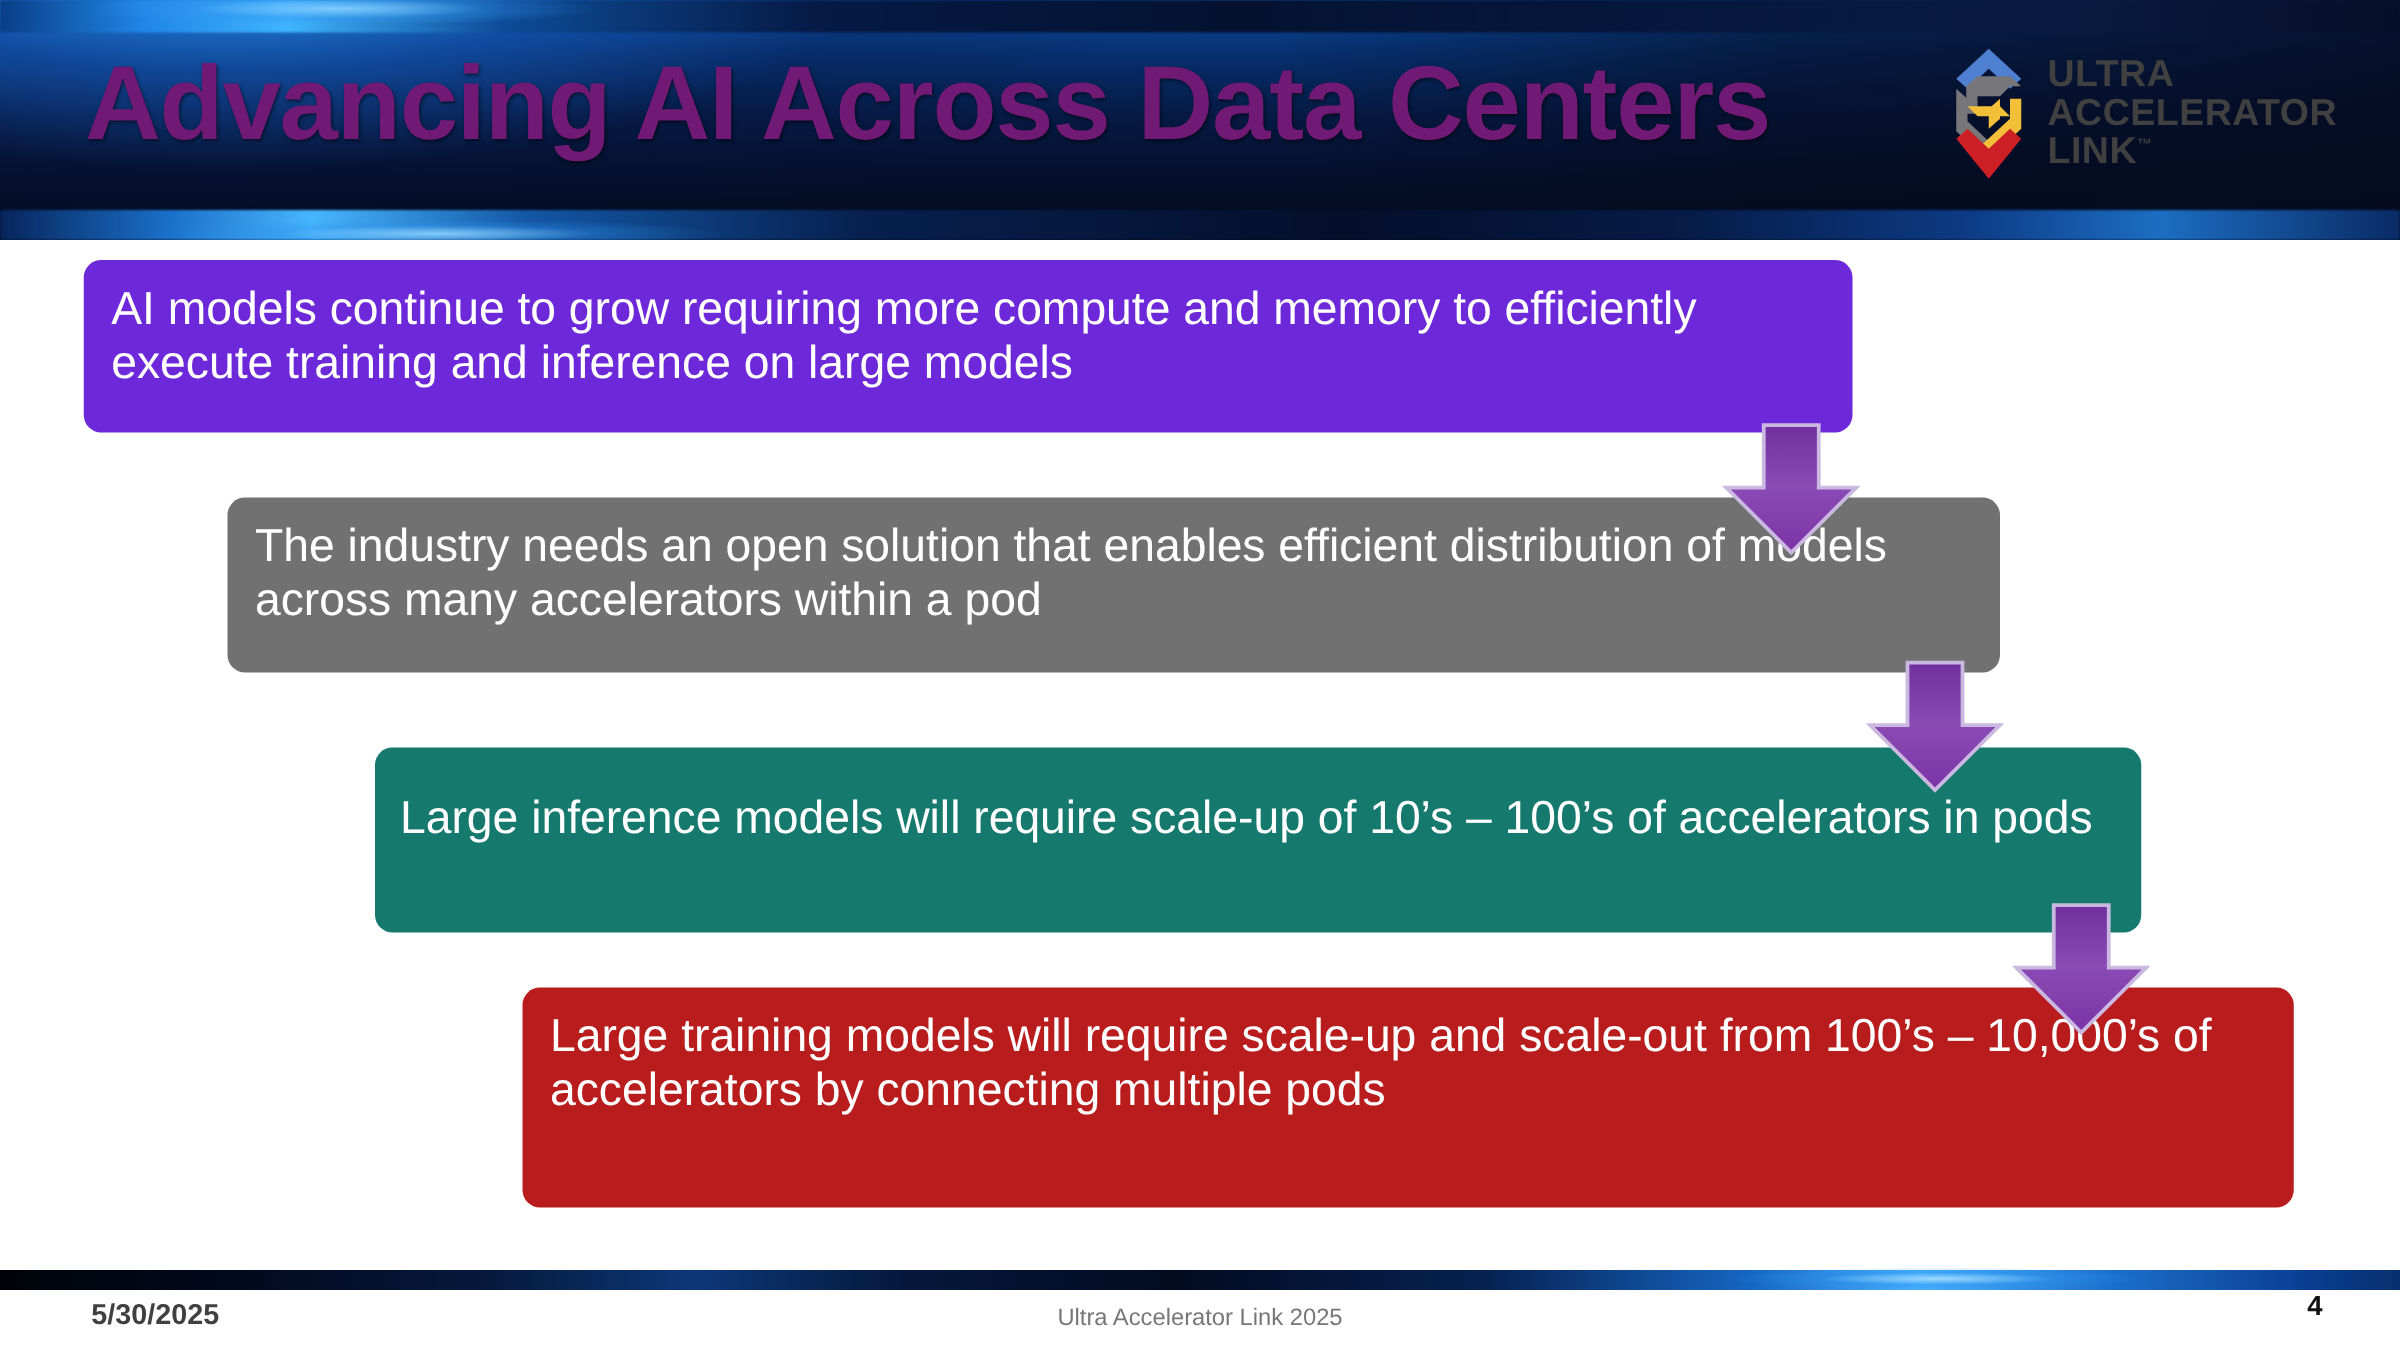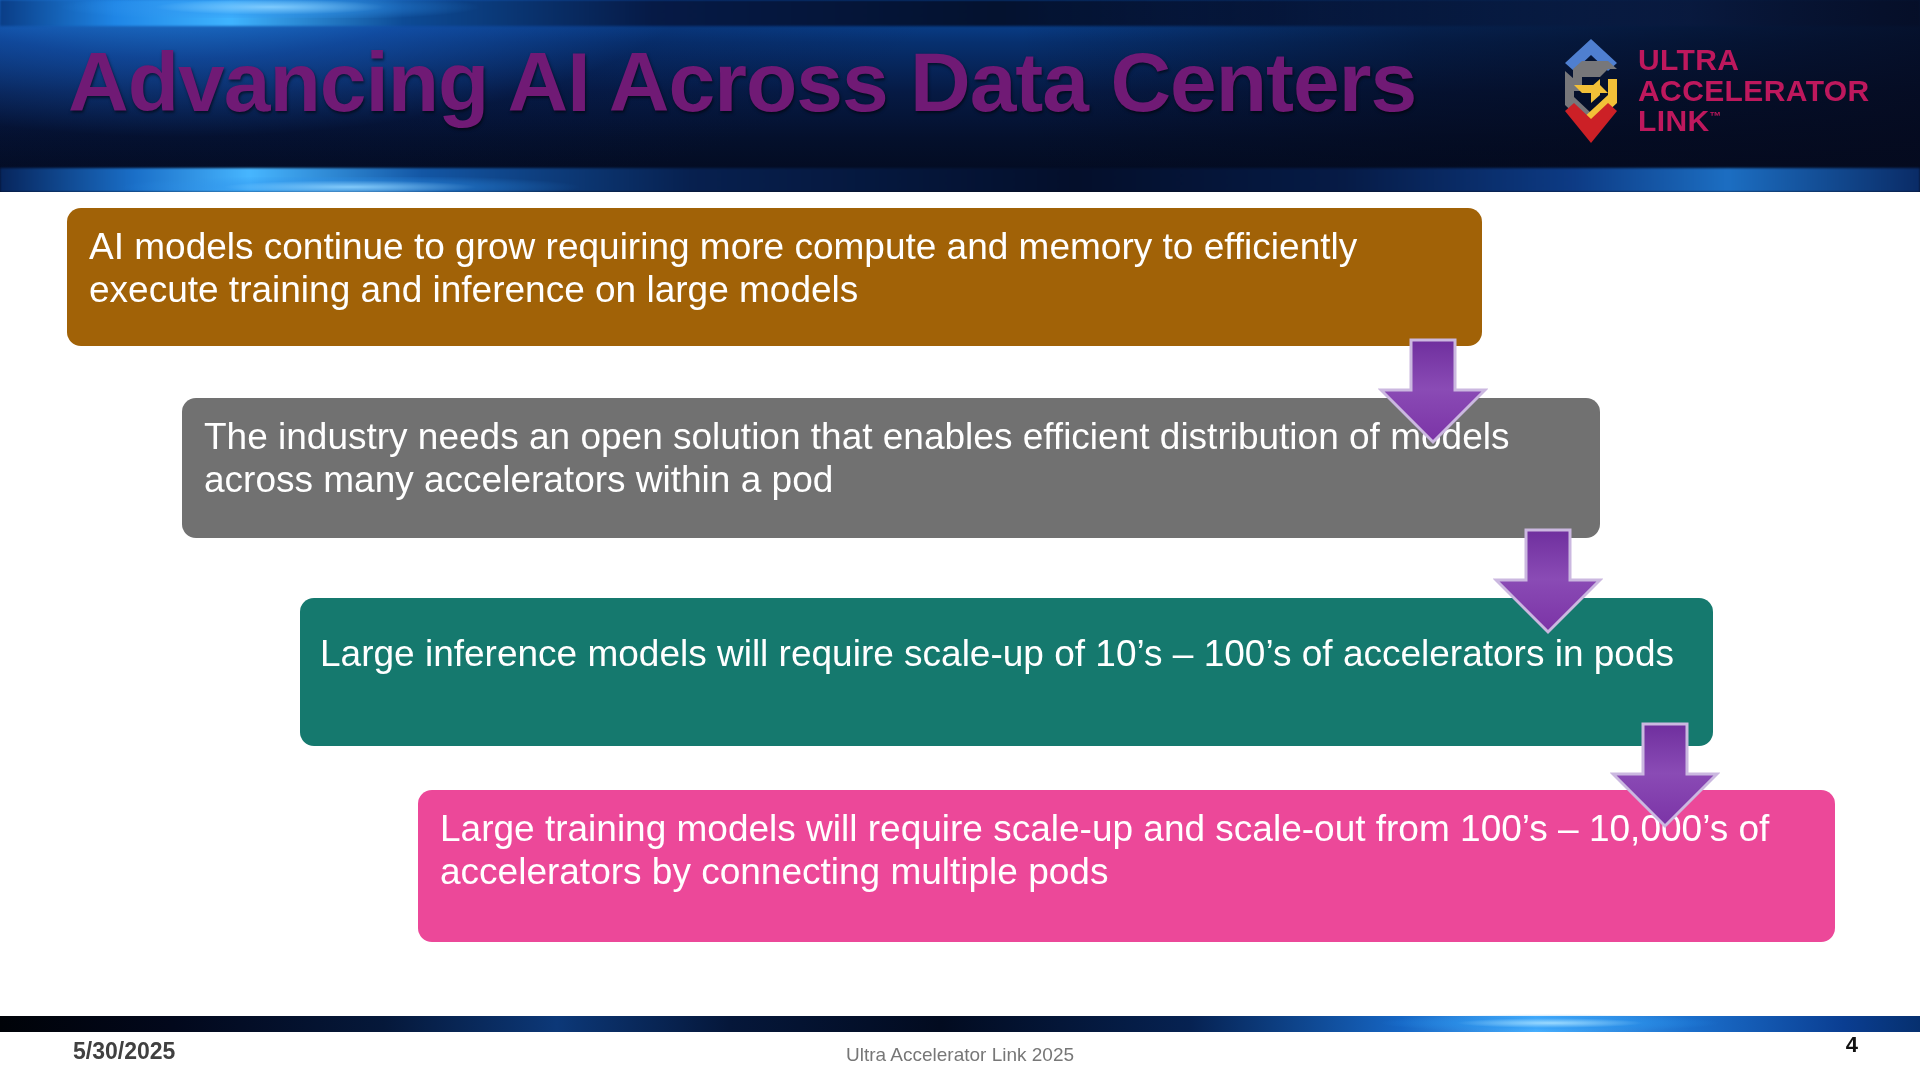--- a/index.html
+++ b/index.html
@@ -61,42 +61,42 @@
   }
 
   
   .logo {
     position:absolute; right:30px; top:32px;
     width:330px; height:118px;
     display:flex; align-items:center; gap:16px;
   }
   .logo-mark { width:62px; height:112px; flex:0 0 auto; }
   .logo-text {
-    color:#be185d; font-weight:bold; line-height:1.02;
+    color:#404040; font-weight:bold; line-height:1.02;
     font-size:30px; letter-spacing:0.4px;
   }
   .logo-text div { white-space:nowrap; }
   .logo-tm { font-size:12px; vertical-align:super; font-weight:bold; }
 
   
   .box {
     position:absolute;
     border-radius:14px;
     color:#ffffff;
     padding:17px 26px 17px 22px;
     font-size:37px;
     line-height:1.17;
     font-weight:normal;
     z-index:2;
   }
-  .box-1 { left:67px;  top:208px; width:1415px; height:138px; background:#a16207; }
+  .box-1 { left:67px;  top:208px; width:1415px; height:138px; background:#6d28d9; }
   .box-2 { left:182px; top:398px; width:1418px; height:140px; background:#717171; }
   .box-3 { left:300px; top:598px; width:1413px; height:148px; background:#15796E;
            padding-top:34px;padding-left:20px; }
-  .box-4 { left:418px; top:790px; width:1417px; height:152px; background:#ec4899; }
+  .box-4 { left:418px; top:790px; width:1417px; height:176px; background:#b91c1c; }
 
   
   .arrow { position:absolute; z-index:3; }
   .arrow-1 { left:1378px; top:338px; }
   .arrow-2 { left:1493px; top:528px; }
   .arrow-3 { left:1610px; top:722px; }
 
   
   .footer-bar {
     position:absolute; left:0; top:1016px; width:1920px; height:16px;

